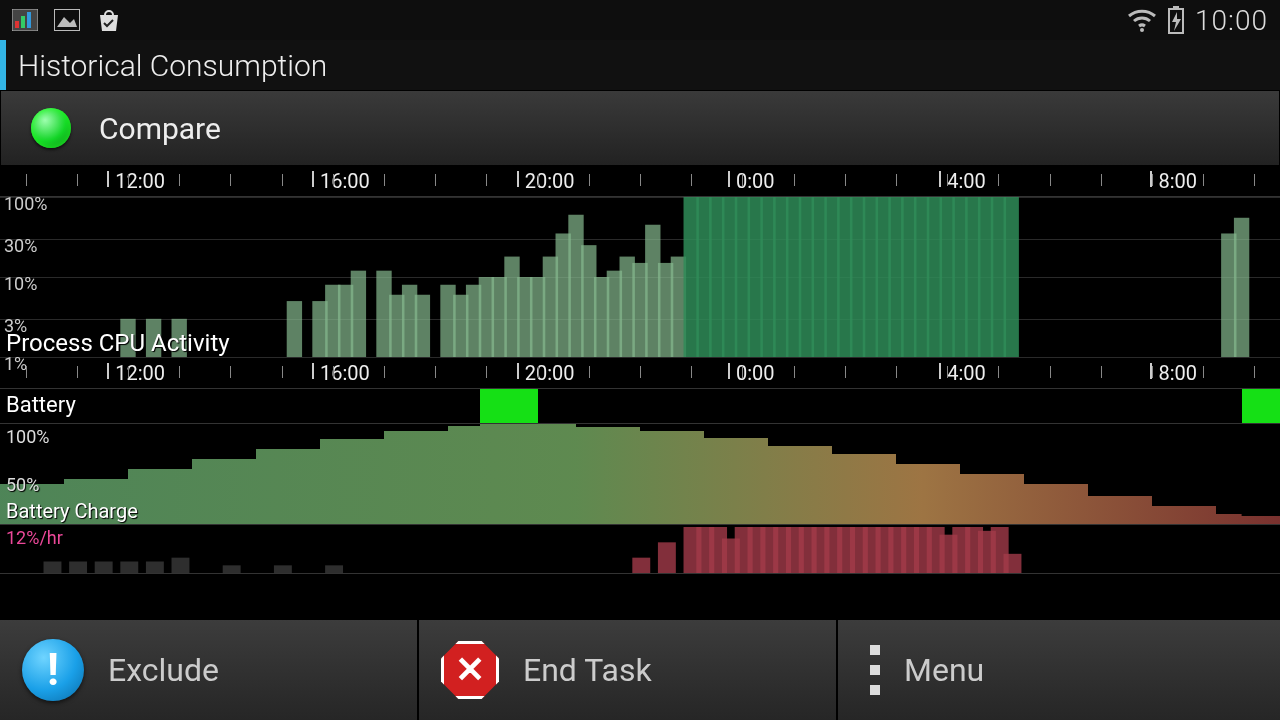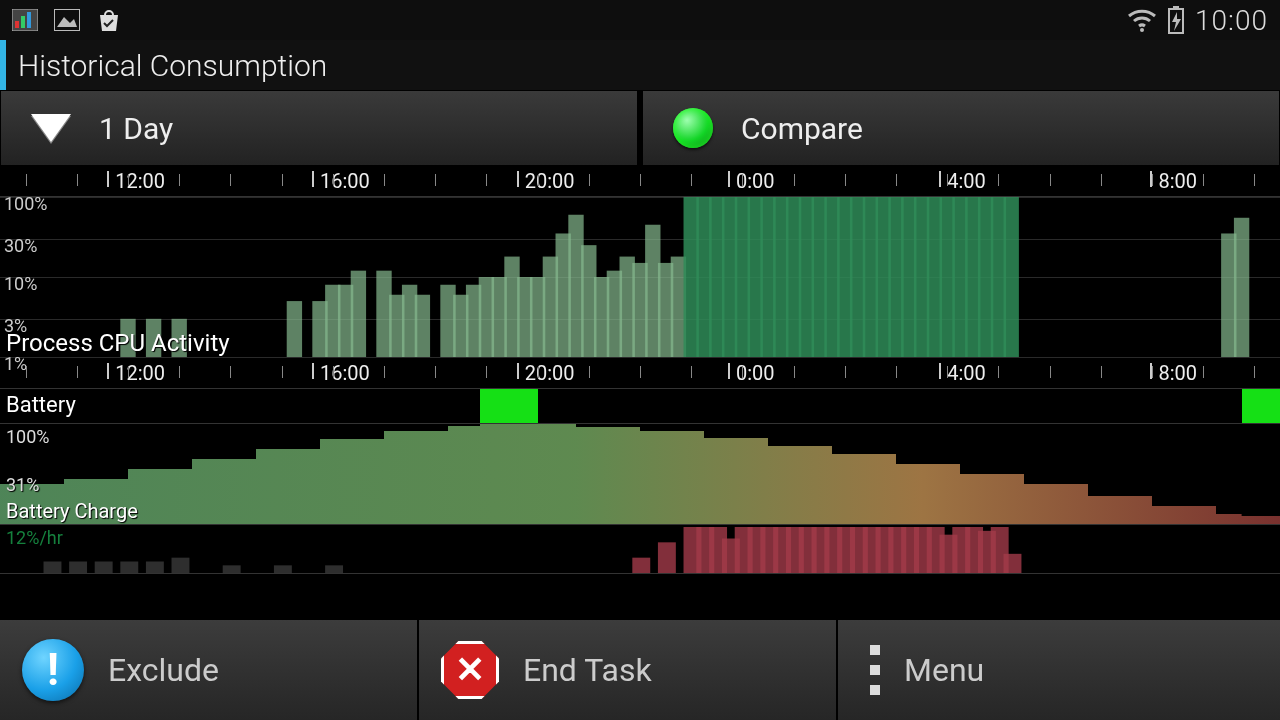--- a/index.html
+++ b/index.html
@@ -26,21 +26,21 @@
 .cpuarea svg{position:absolute;left:0;top:0;width:100%;height:100%}
 .cpuarea .lbl{position:absolute;left:6px;bottom:0;font-size:24px;color:#fff;text-shadow:1px 1px 1px #000}
 .chargerow{position:relative;height:34px;border-bottom:1px solid #333}
 .chargerow .lbl{position:absolute;left:6px;top:3px;font-size:22px;color:#fff}
 .chargerow .seg{position:absolute;top:0;height:100%;background:#15e015}
 .battarea{position:relative;height:100px;border-bottom:1px solid #333}
 .battarea svg{position:absolute;left:0;top:0;width:100%;height:100%}
 .battarea .yl{position:absolute;left:6px;font-size:18px;color:#ddd;text-shadow:1px 1px 1px #000}
 .battarea .lbl{position:absolute;left:6px;bottom:1px;font-size:20px;color:#fff;text-shadow:1px 1px 1px #000}
 .drainarea{position:relative;height:48px;border-bottom:1px solid #333}
-.drainarea .yl{position:absolute;left:6px;top:2px;font-size:18px;color:#15803d}
+.drainarea .yl{position:absolute;left:6px;top:2px;font-size:18px;color:#ec4899}
 .drainarea svg{position:absolute;left:0;top:0;width:100%;height:100%}
 .bottombar{position:absolute;left:0;right:0;bottom:0;height:100px;display:flex;gap:2px;background:#000}
 .bbtn{flex:1;background:linear-gradient(#3c3c3c,#262626);display:flex;align-items:center;gap:24px;padding-left:22px;font-size:32px;color:#ccc}
 .bbtn.small{flex:0 0 420px}
 .excl{width:62px;height:62px;border-radius:50%;background:radial-gradient(circle at 35% 30%,#6fd4ff,#1aa0e8 55%,#0a6aa5);display:flex;align-items:center;justify-content:center;color:#fff;font-size:44px;font-weight:700;box-shadow:0 2px 4px rgba(0,0,0,.6)}
 .stopsign{width:58px;height:58px;position:relative}
 .stopsign::before{content:"";position:absolute;inset:0;background:#d22020;clip-path:polygon(30% 0,70% 0,100% 30%,100% 70%,70% 100%,30% 100%,0 70%,0 30%);box-shadow:inset 0 0 0 3px #fff}
 .stopsign .x{position:absolute;inset:0;display:flex;align-items:center;justify-content:center;color:#fff;font-size:36px;font-weight:700}
 .menuicon{display:flex;flex-direction:column;gap:10px;margin-left:10px}
 .menuicon span{width:10px;height:10px;background:#ddd}
@@ -88,24 +88,20 @@
           <polygon points="10,6 5,16 9,16 7,25 14,13 10,13" fill="#bbb"></polygon>
         </svg>
     </span>
     <span class="time">10:00</span>
   </div>
 </div>
 
 <div class="titlebar">Historical Consumption</div>
 
 <div class="tabrow">
-  <div class="tab">
-    <span class="tri"></span>
-    <span>1 Day</span>
-  </div>
   <div class="tab">
     <span class="orb"></span>
     <span>Compare</span>
   </div>
 </div>
 
 <div class="charts">
   <div class="timeaxis" id="axis1">
       <div class="tick" style="left: 9%;">12:00</div>
       <div class="tick" style="left: 25%;">16:00</div>
@@ -261,21 +257,21 @@
         <linearGradient id="battgrad" x1="0" x2="1" y1="0" y2="0">
           <stop offset="0%" stop-color="#5c9c67"></stop>
           <stop offset="45%" stop-color="#6fa25e"></stop>
           <stop offset="72%" stop-color="#b9894f"></stop>
           <stop offset="100%" stop-color="#8f3a37"></stop>
         </linearGradient>
       </defs>
     <path d="M 0 100 L 0 60 L 50 60 L 50 55 L 100 55 L 100 45 L 150 45 L 150 35 L 200 35 L 200 25 L 250 25 L 250 15 L 300 15 L 300 7 L 350 7 L 350 2 L 375 2 L 375 0 L 420 0 L 420 0 L 450 0 L 450 3 L 500 3 L 500 7 L 550 7 L 550 14 L 600 14 L 600 22 L 650 22 L 650 30 L 700 30 L 700 40 L 750 40 L 750 50 L 800 50 L 800 60 L 850 60 L 850 72 L 900 72 L 900 82 L 950 82 L 950 90 L 970 90 L 970 92 L 1000 92 L 1000 88 L 1000 100 Z" fill="url(#battgrad)" opacity="0.85"></path>
       </svg>
     <span class="yl" style="top:2px">100%</span>
-    <span class="yl" style="top:50px">31%</span>
+    <span class="yl" style="top:50px">50%</span>
     <div class="lbl">Battery Charge</div>
   </div>
   <div class="drainarea">
     <svg id="drainsvg" viewBox="0 0 1000 48" preserveAspectRatio="none">
         <rect x="34" width="14" y="36.5" height="11.5" fill="#3a3a3a" opacity="0.8"></rect>
         <rect x="54" width="14" y="36.5" height="11.5" fill="#3a3a3a" opacity="0.8"></rect>
         <rect x="74" width="14" y="36.5" height="11.5" fill="#3a3a3a" opacity="0.8"></rect>
         <rect x="94" width="14" y="36.5" height="11.5" fill="#3a3a3a" opacity="0.8"></rect>
         <rect x="114" width="14" y="36.5" height="11.5" fill="#3a3a3a" opacity="0.8"></rect>
         <rect x="134" width="14" y="32.66666666666667" height="15.333333333333332" fill="#3a3a3a" opacity="0.8"></rect>

